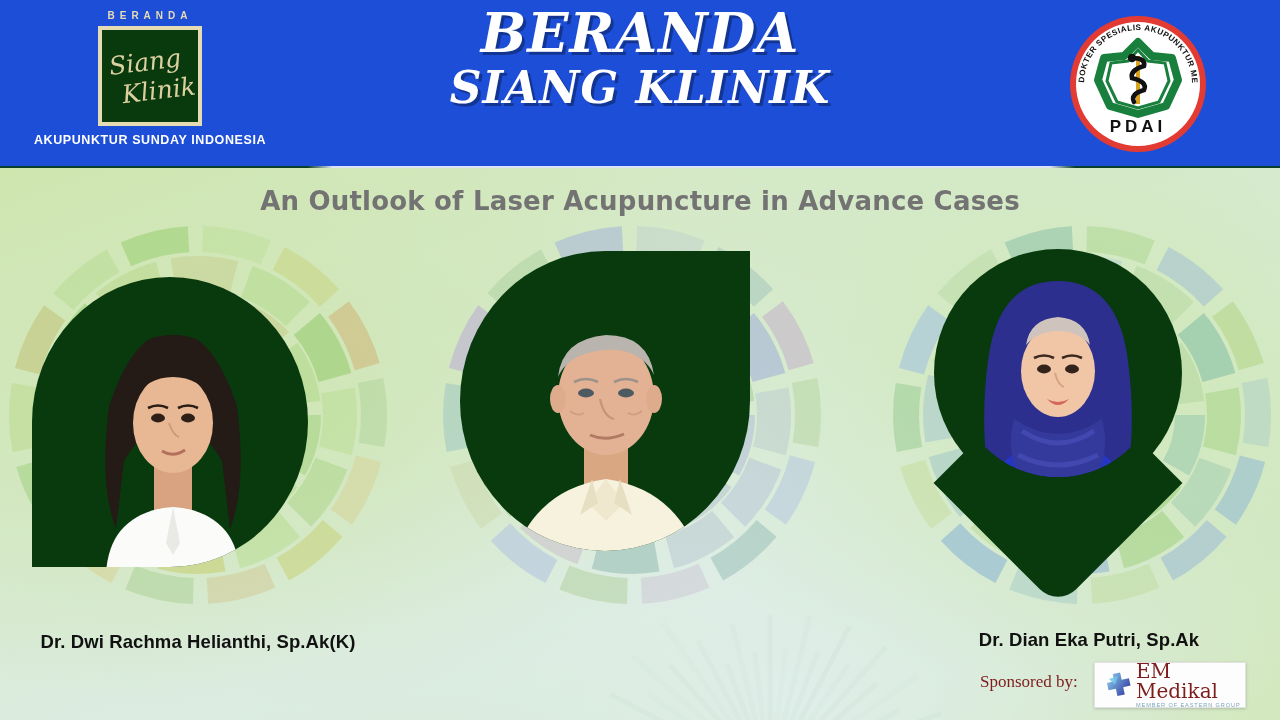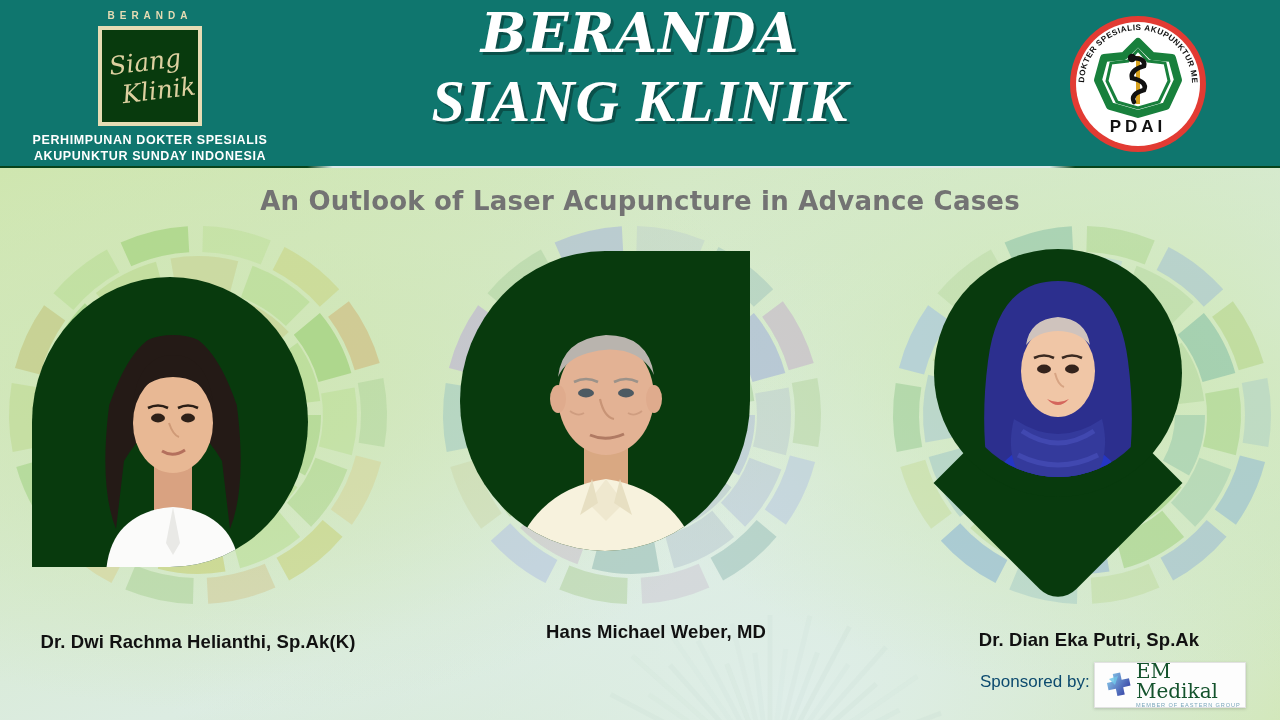--- a/index.html
+++ b/index.html
@@ -7,21 +7,21 @@
   *{box-sizing:border-box;}
   .stage{
     position:relative;width:1280px;height:720px;overflow:hidden;
     font-family:"Liberation Sans", sans-serif;
     background:#d7e8d2;
   }
 
   
   .header{
     position:absolute;left:0;top:0;width:1280px;height:168px;
-    background:#0f766e;
+    background:#1d4ed8;
     z-index:20;
   }
   .header-rule{
     position:absolute;left:0;top:166px;width:1280px;height:2px;
     background:linear-gradient(to right,#073b0c 0%,#073b0c 24%,#ffffff 26%,#ffffff 82%,#073b0c 84%,#073b0c 100%);
     opacity:.85;z-index:21;
   }
 
   
   .brand{
@@ -56,21 +56,21 @@
   .titleblock{
     position:absolute;left:310px;top:8px;width:660px;text-align:center;color:#fff;
   }
   .title-l1,.title-l2{
     font-family:"DejaVu Serif", serif;
     font-weight:700;font-style:italic;
     letter-spacing:1px;line-height:.95;
     text-shadow:3px 3px 0 rgba(0,0,0,.32);
   }
   .title-l1{font-size:54px;}
-  .title-l2{font-size:60px;margin-top:14px;font-family:Liberation Serif, serif;}
+  .title-l2{font-size:44px;margin-top:8px;}
   .title-date{
     margin-top:9px;font-size:24px;font-weight:700;letter-spacing:1.6px;
     font-family:"Liberation Sans", sans-serif;
   }
 
   
   .seal{position:absolute;left:1068,;left:1068px;top:14px;width:140px;height:140px;}
 
   
   .body-bg{
@@ -117,30 +117,30 @@
     position:absolute;width:400px;text-align:center;
     font-size:18.5px;font-weight:700;color:#111;letter-spacing:.1px;
     font-family:"Liberation Sans", sans-serif;
   }
   #n1{left:0px;top:406px;}
   #n2{left:24px;top:396px;}
   #n3{left:7px;top:404px;}
 
   
   .sponsor{position:absolute;left:980px;top:672px;z-index:9;
-    font-size:17px;color:#0c4a6e;font-family:Liberation Sans, sans-serif;}
+    font-size:17px;color:#7f1d1d;font-family:Liberation Serif, serif;}
   .sponsor-logo{
     position:absolute;left:1094px;top:662px;width:152px;height:46px;
     background:#fdfdfd;border:1px solid #e2e2e2;z-index:9;
     box-shadow:0 1px 3px rgba(0,0,0,.18);
     display:flex;align-items:center;
   }
   .em-cross{width:30px;height:30px;margin-left:8px;flex:0 0 auto;}
   .em-text{margin-left:3px;line-height:1;}
-  .em-name{font-family:"DejaVu Serif", serif;font-size:20px;color:#14532d;font-weight:400;}
+  .em-name{font-family:"DejaVu Serif", serif;font-size:20px;color:#7f1d1d;font-weight:400;}
   .em-sub{font-size:5.6px;letter-spacing:.9px;color:#7aa6bb;margin-top:2px;
     font-family:"Liberation Sans", sans-serif;}
 </style>
 </head>
 <body>
 
 <div class="stage">
 
   <div class="body-bg">
 
@@ -342,21 +342,20 @@
           <ellipse cx="130" cy="104" rx="8" ry="4.4" fill="#4d5a62"></ellipse>
           <path d="M78 93 Q90 87 102 93" stroke="#9c9289" stroke-width="2.6" fill="none"></path>
           <path d="M118 93 Q130 87 142 93" stroke="#9c9289" stroke-width="2.6" fill="none"></path>
           <path d="M104 110 Q108 128 118 130" stroke="#c89476" stroke-width="2.2" fill="none"></path>
           <path d="M94 146 Q110 153 128 145" stroke="#b07a63" stroke-width="3" fill="none"></path>
           <path d="M74 122 Q82 128 88 124" stroke="#cf9d80" stroke-width="1.8" fill="none"></path>
           <path d="M146 122 Q138 128 132 124" stroke="#cf9d80" stroke-width="1.8" fill="none"></path>
         </g>
       </svg>
     </div>
-    <div class="pname" id="n2">Hans Michael Weber, MD</div>
   </div>
 
   <div class="speaker" id="sp3">
     <svg class="ring" viewBox="0 0 400 390">
       <g class="ringgrp">
           <path d="M293 190 A93 93 0 0 1 280.9270891842659 235.8236427639911 L307.0326018243517 250.60546301043985 A123 123 0 0 0 323 190 Z" fill="#8fc4a8" opacity="0.47"></path>
           <path d="M275.2385804768701 244.6640284632 A93 93 0 0 1 238.53692903237544 274.6398552737046 L250.96819646217398 301.9430343942545 A123 123 0 0 0 299.5090903081185 262.2975860319742 Z" fill="#9dcf7a" opacity="0.60"></path>
           <path d="M228.7385804768701 278.44825601544926 A93 93 0 0 1 181.42697181216016 281.12651987173496 L175.43567239672797 310.5221714432624 A123 123 0 0 0 238.00909030811854 306.97995150430387 Z" fill="#9dbcd4" opacity="0.39"></path>
           <path d="M171.2614195231299 278.44825601544926 A93 93 0 0 1 131.41128008568984 252.8059511552553 L109.28588656494462 273.06593539888604 A123 123 0 0 0 161.99090969188148 306.9799515043039 Z" fill="#b7d68d" opacity="0.52"></path>
           <path d="M124.7614195231299 244.6640284632 A93 93 0 0 1 107.59414812163922 200.49564379323382 L77.78580880603897 203.88133533943827 A123 123 0 0 0 100.49090969188148 262.2975860319742 Z" fill="#a4c9c6" opacity="0.65"></path>
@@ -450,21 +449,20 @@
 
     <div class="brand">
       <div class="brand-kicker">BERANDA</div>
       <div class="brand-box">
         <div class="brand-script">
           <span>Siang</span>
           <span>Klinik</span>
         </div>
       </div>
       <div class="brand-org">
-        <div>PERHIMPUNAN DOKTER SPESIALIS</div>
         <div>AKUPUNKTUR SUNDAY  INDONESIA</div>
       </div>
     </div>
 
     <div class="titleblock">
       <div class="title-l1">BERANDA</div>
       <div class="title-l2">SIANG KLINIK</div>
     </div>
 
     <svg class="seal" viewBox="0 0 140 140">

